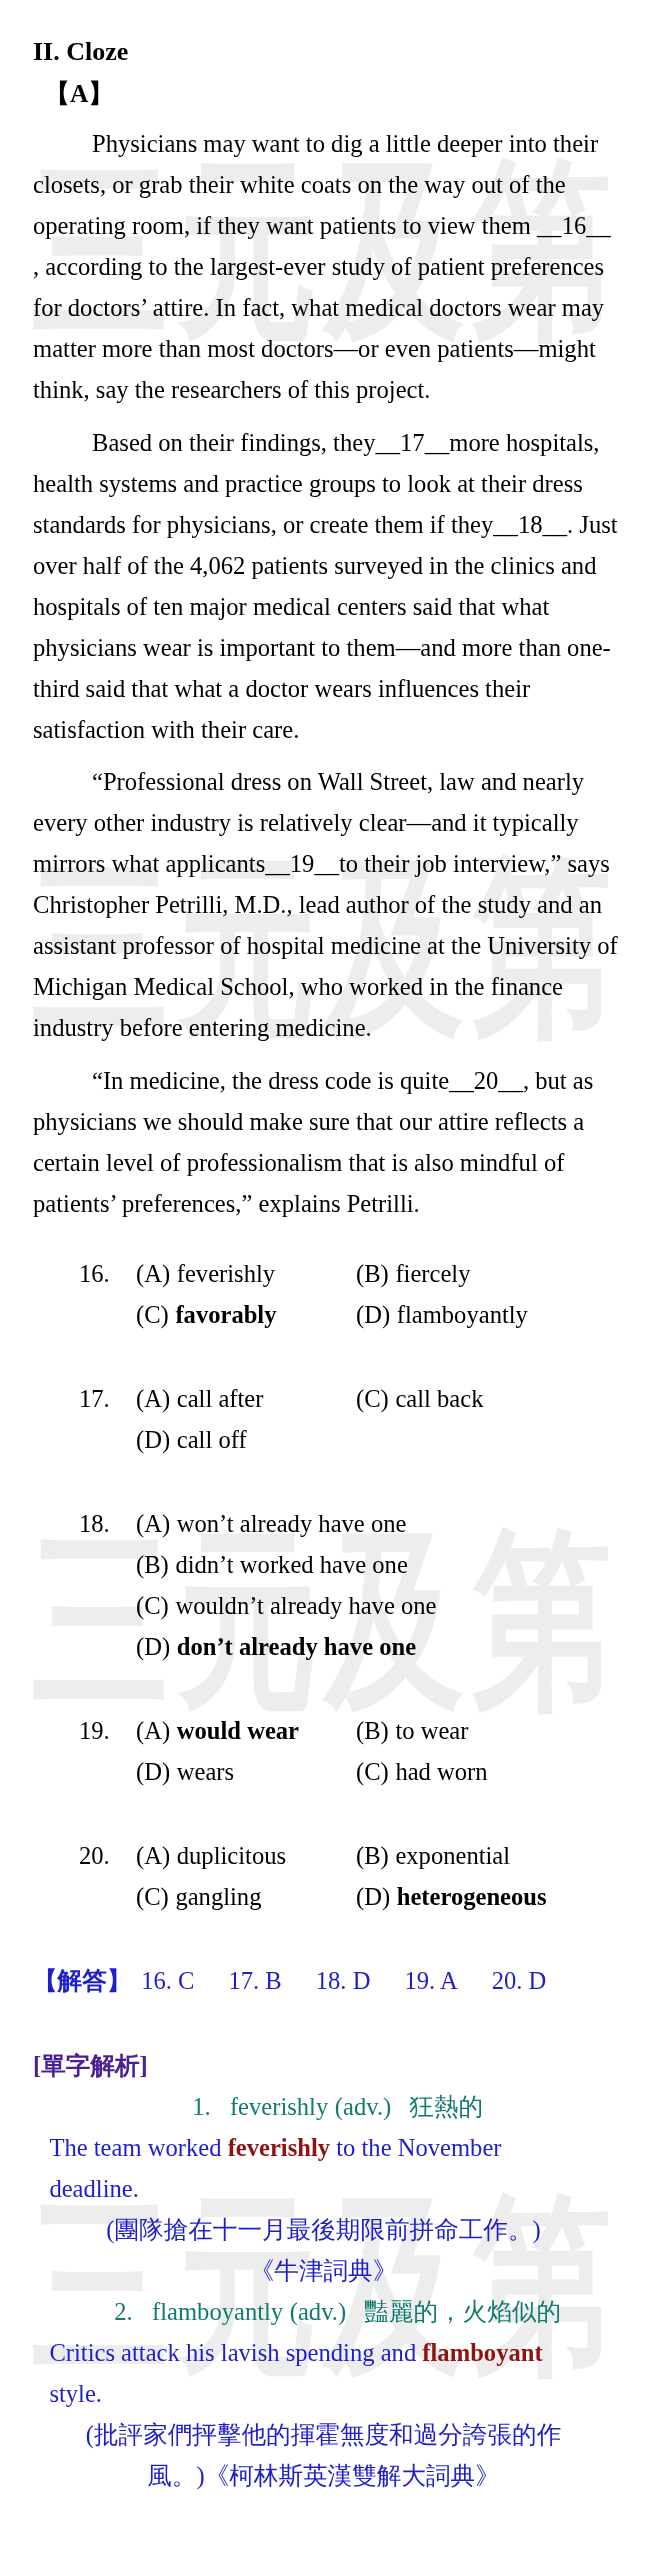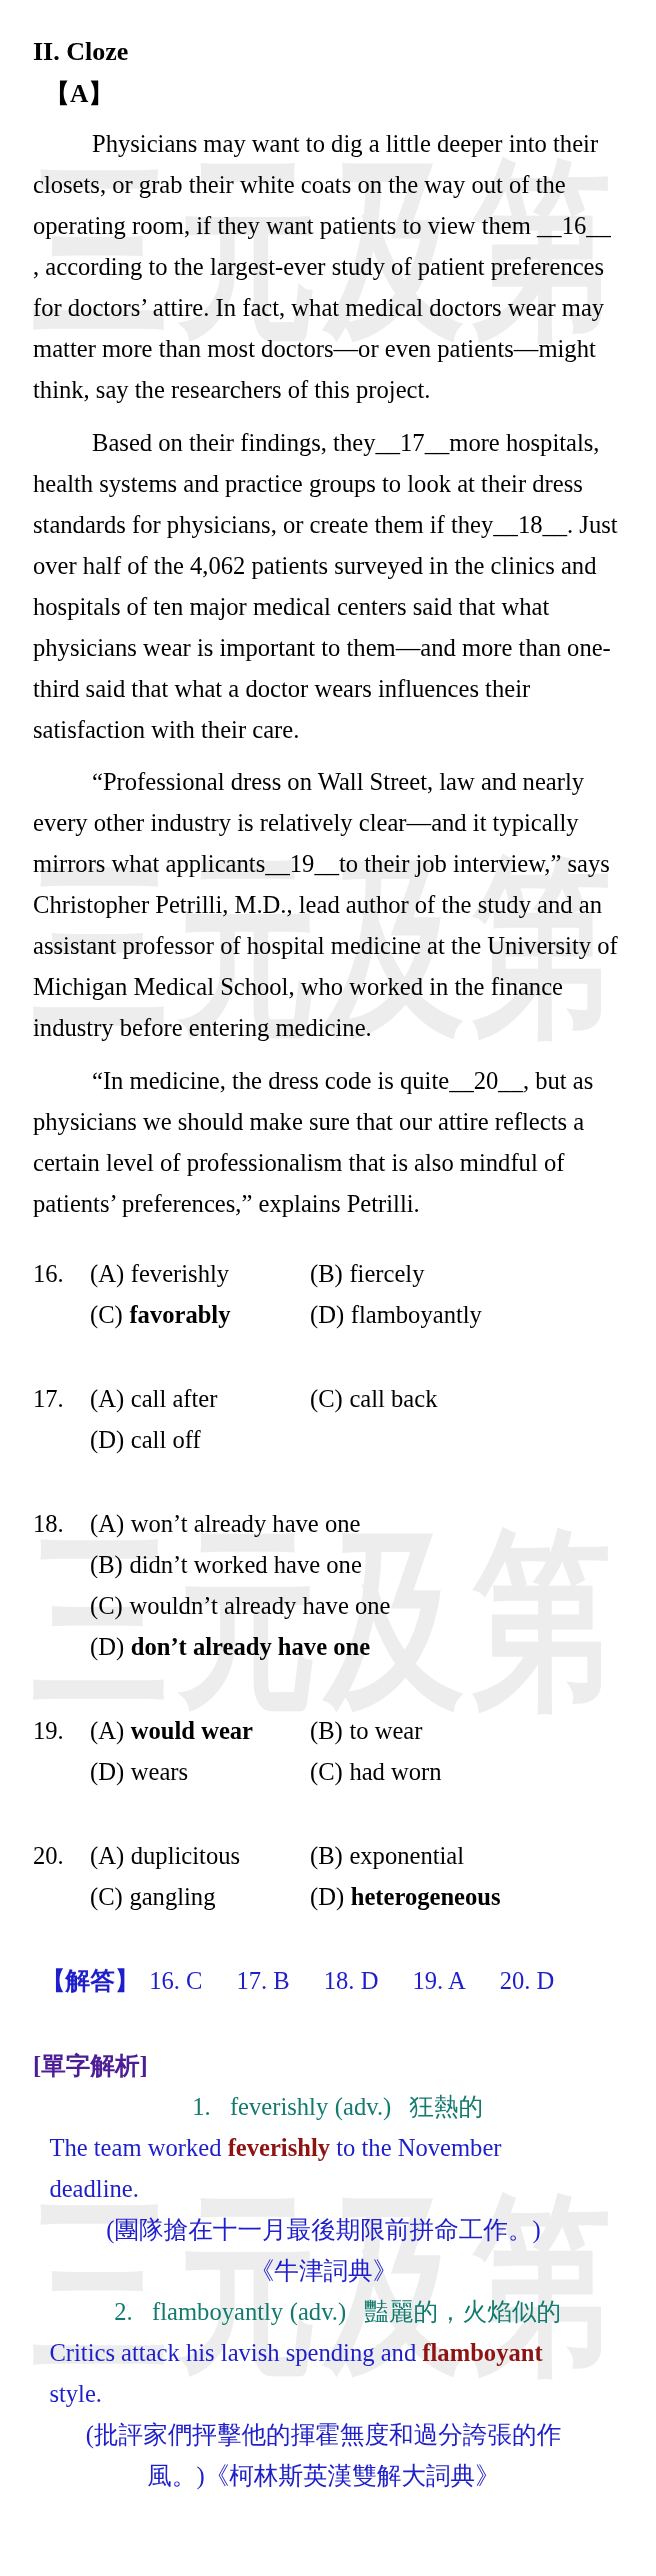--- a/index.html
+++ b/index.html
@@ -13,27 +13,27 @@
     font-family:"DejaVu Sans","Liberation Sans",sans-serif;font-weight:bold;
     font-size:193px;line-height:197px;letter-spacing:11.5px;color:#ededed;
     transform:scaleX(0.72);transform-origin:left top;white-space:nowrap;
   }
   .content{position:absolute;inset:0;z-index:1;padding:38px 34px 0 33px;}
   .section-title{font-size:26px;font-weight:bold;line-height:28px;}
   .passage-label{font-size:25.4px;font-weight:bold;line-height:31px;margin:11.5px 0 14.8px;padding-left:11.5px;}
   .para{font-size:24.6px;line-height:41px;text-indent:59px;margin:0 0 11.5px;}
   .questions{margin-top:29.5px;}
   .question{display:flex;margin-bottom:43px;font-size:24.6px;}
-  .qnum{width:57px;flex:none;line-height:41px;}
+  .qnum{width:57px;flex:none;line-height:41px;margin-left:46px;}
   .opts{flex:1;display:grid;grid-template-columns:220px 1fr;line-height:41px;}
   .opts.one-col{grid-template-columns:1fr;}
   .opt{white-space:nowrap;}
   .optlabel{margin-right:6.6px;}
   .bold{font-weight:bold;}
-  .answer-line{font-size:24.6px;line-height:41px;color:#1e1ecb;white-space:nowrap;margin-left:8px;}
+  .answer-line{font-size:24.6px;line-height:41px;color:#1e1ecb;white-space:nowrap;}
   .ans-label{font-weight:bold;margin-right:9.8px;}
   .ans{margin-right:34px;}
   .vocab-title{color:#4c1d95;font-weight:bold;font-size:24.6px;line-height:41px;margin-top:44px;}
   .vhead{font-size:24.6px;line-height:41px;color:#127a6e;text-align:center;}
   .vnum{display:inline-block;width:57px;}
   .vpos{margin-left:6.6px;}
   .vgloss{margin-left:18px;}
   .vexample{margin:0 0 0 16.4px;max-width:529px;font-size:24.6px;line-height:41px;color:#1e1ecb;}
   .vtrans{margin:0 0 0 26px;max-width:529px;font-size:24.6px;line-height:41px;color:#1e1ecb;text-align:center;}
   .vsource{display:inline-block;}

